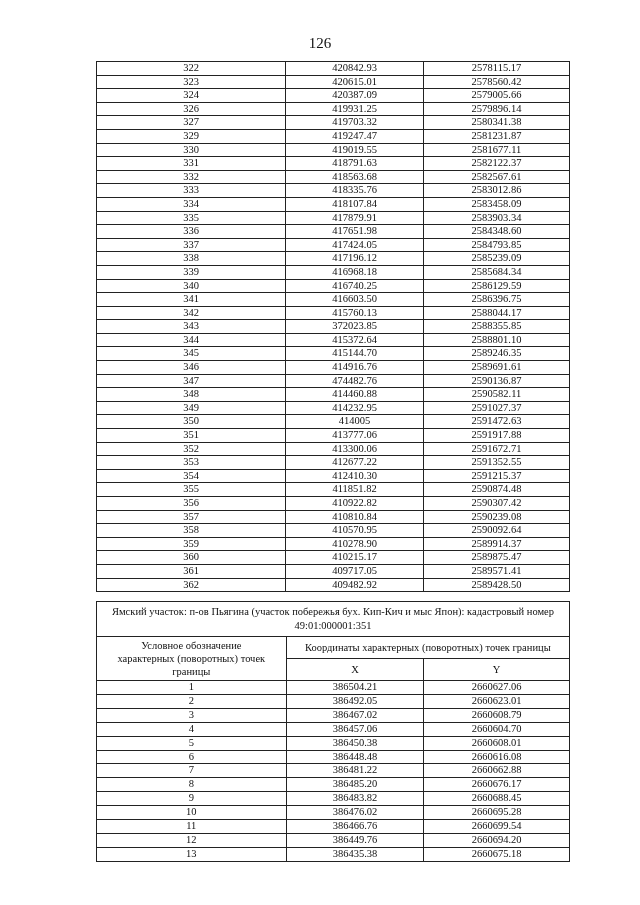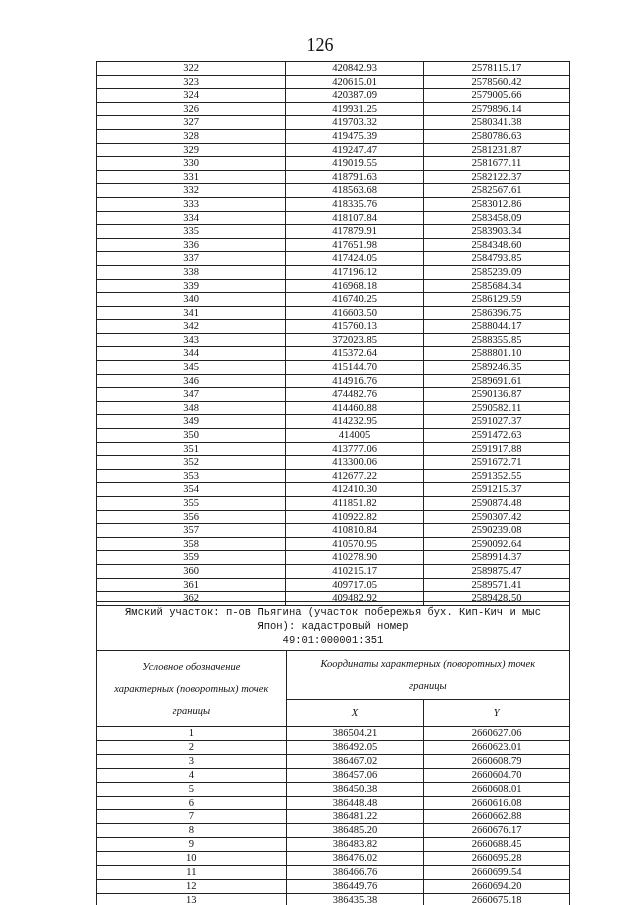--- a/index.html
+++ b/index.html
@@ -2,34 +2,34 @@
 <html><head>
   <meta charset="utf-8">
   <style>
     html, body { margin: 0; padding: 0; background: #ffffff; }
     body {
       width: 640px; height: 905px; position: relative; overflow: hidden;
       font-family: "Liberation Serif", "DejaVu Serif", serif; color: #111;
     }
     .page-number {
       position: absolute; top: 35px; left: 0; width: 640px;
-      text-align: center; font-size: 18px;
+      text-align: center; font-size: 15px;
     }
     table { border-collapse: collapse; position: absolute; left: 96px; width: 474px; }
     td, th {
       border: 1px solid #222; font-size: 10.5px; text-align: center;
       padding: 0; font-weight: normal; line-height: 12.6px; height: 12.6px;
     }
     #t1 { top: 61px; }
     #t1 td.c1 { width: 190px; margin-left: 40px; }
     #t1 td.c2 { width: 138px; }
     #t1 td.c3 { width: 146px; }
     #t2 { top: 601px; }
-    #t2 .title-cell { line-height: 14px; padding: 3px 11px; height: auto; font-family: Liberation Mono, monospace; }
-    #t2 .hdr-cell { line-height: 22px; padding: 2px 16px; height: auto; font-style: italic; }
+    #t2 .title-cell { line-height: 14px; padding: 3px 11px; height: auto; }
+    #t2 .hdr-cell { line-height: 13px; padding: 2px 16px; height: auto; }
     #t2 td.c1 { width: 190px; }
     #t2 td.c2 { width: 138px; }
     #t2 td.c3 { width: 146px; }
     #t2 td.row, #t2 td.rc { height: 12.9px; line-height: 12.9px; }
   </style>
 </head>
 <body>
 
 <div class="page-number">126</div>
 
@@ -52,25 +52,20 @@
       </tr>
       <tr>
         <td class="c1 rc">326</td>
         <td class="c2 rc">419931.25</td>
         <td class="c3 rc">2579896.14</td>
       </tr>
       <tr>
         <td class="c1 rc">327</td>
         <td class="c2 rc">419703.32</td>
         <td class="c3 rc">2580341.38</td>
-      </tr>
-      <tr>
-        <td class="c1 rc">328</td>
-        <td class="c2 rc">419475.39</td>
-        <td class="c3 rc">2580786.63</td>
       </tr>
       <tr>
         <td class="c1 rc">329</td>
         <td class="c2 rc">419247.47</td>
         <td class="c3 rc">2581231.87</td>
       </tr>
       <tr>
         <td class="c1 rc">330</td>
         <td class="c2 rc">419019.55</td>
         <td class="c3 rc">2581677.11</td>

